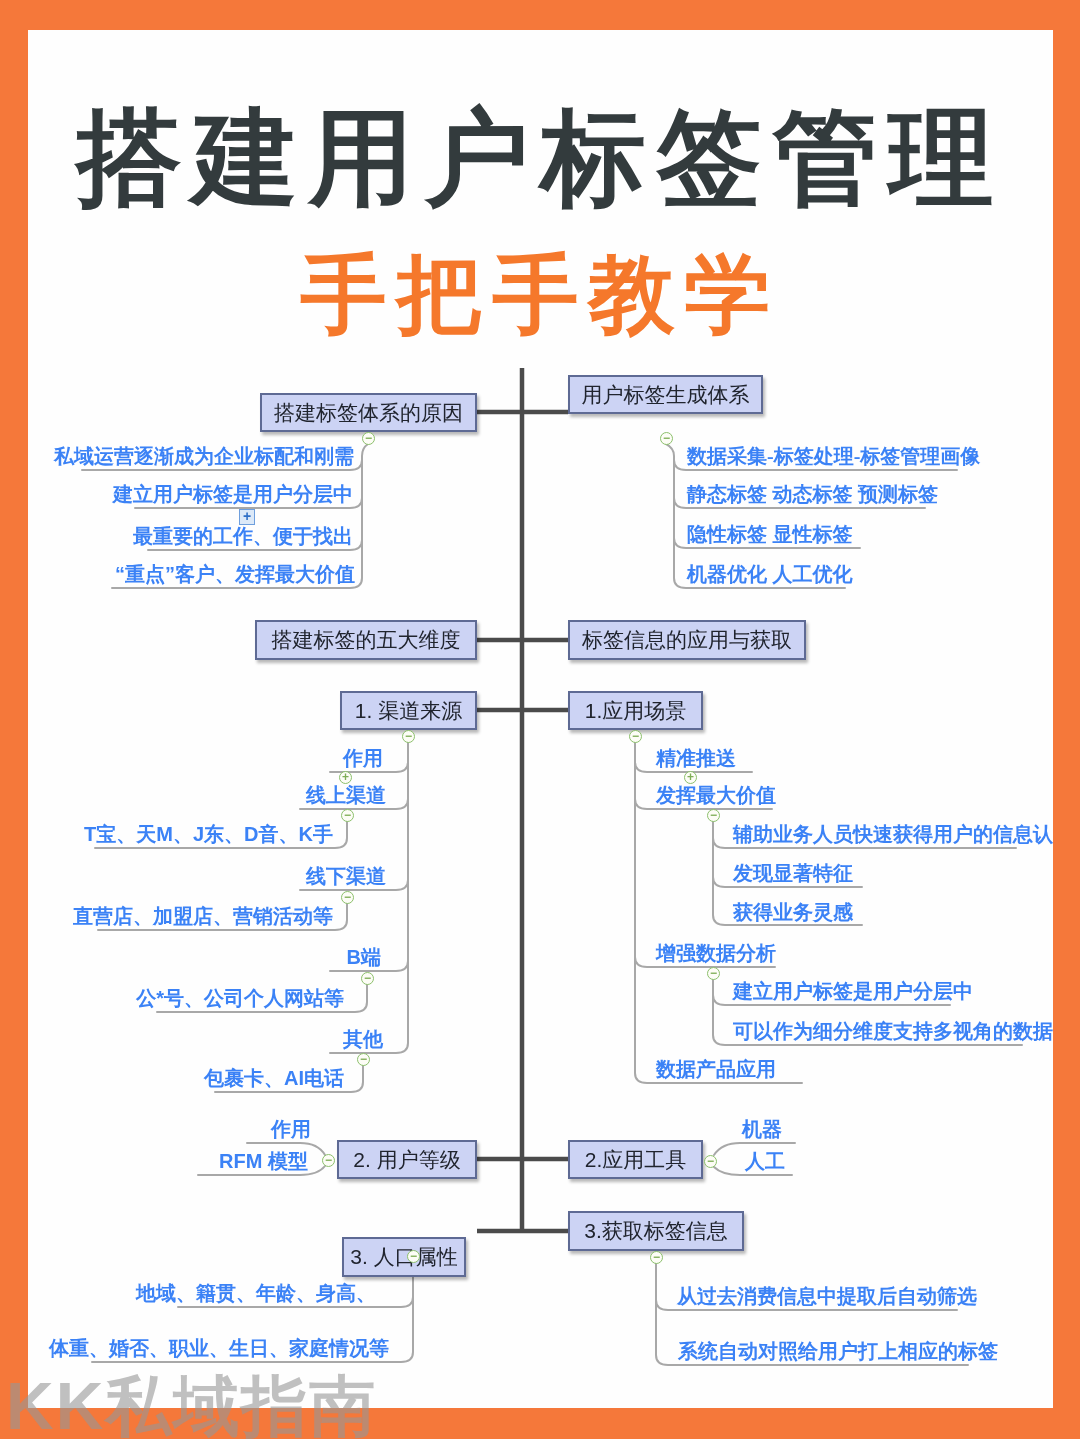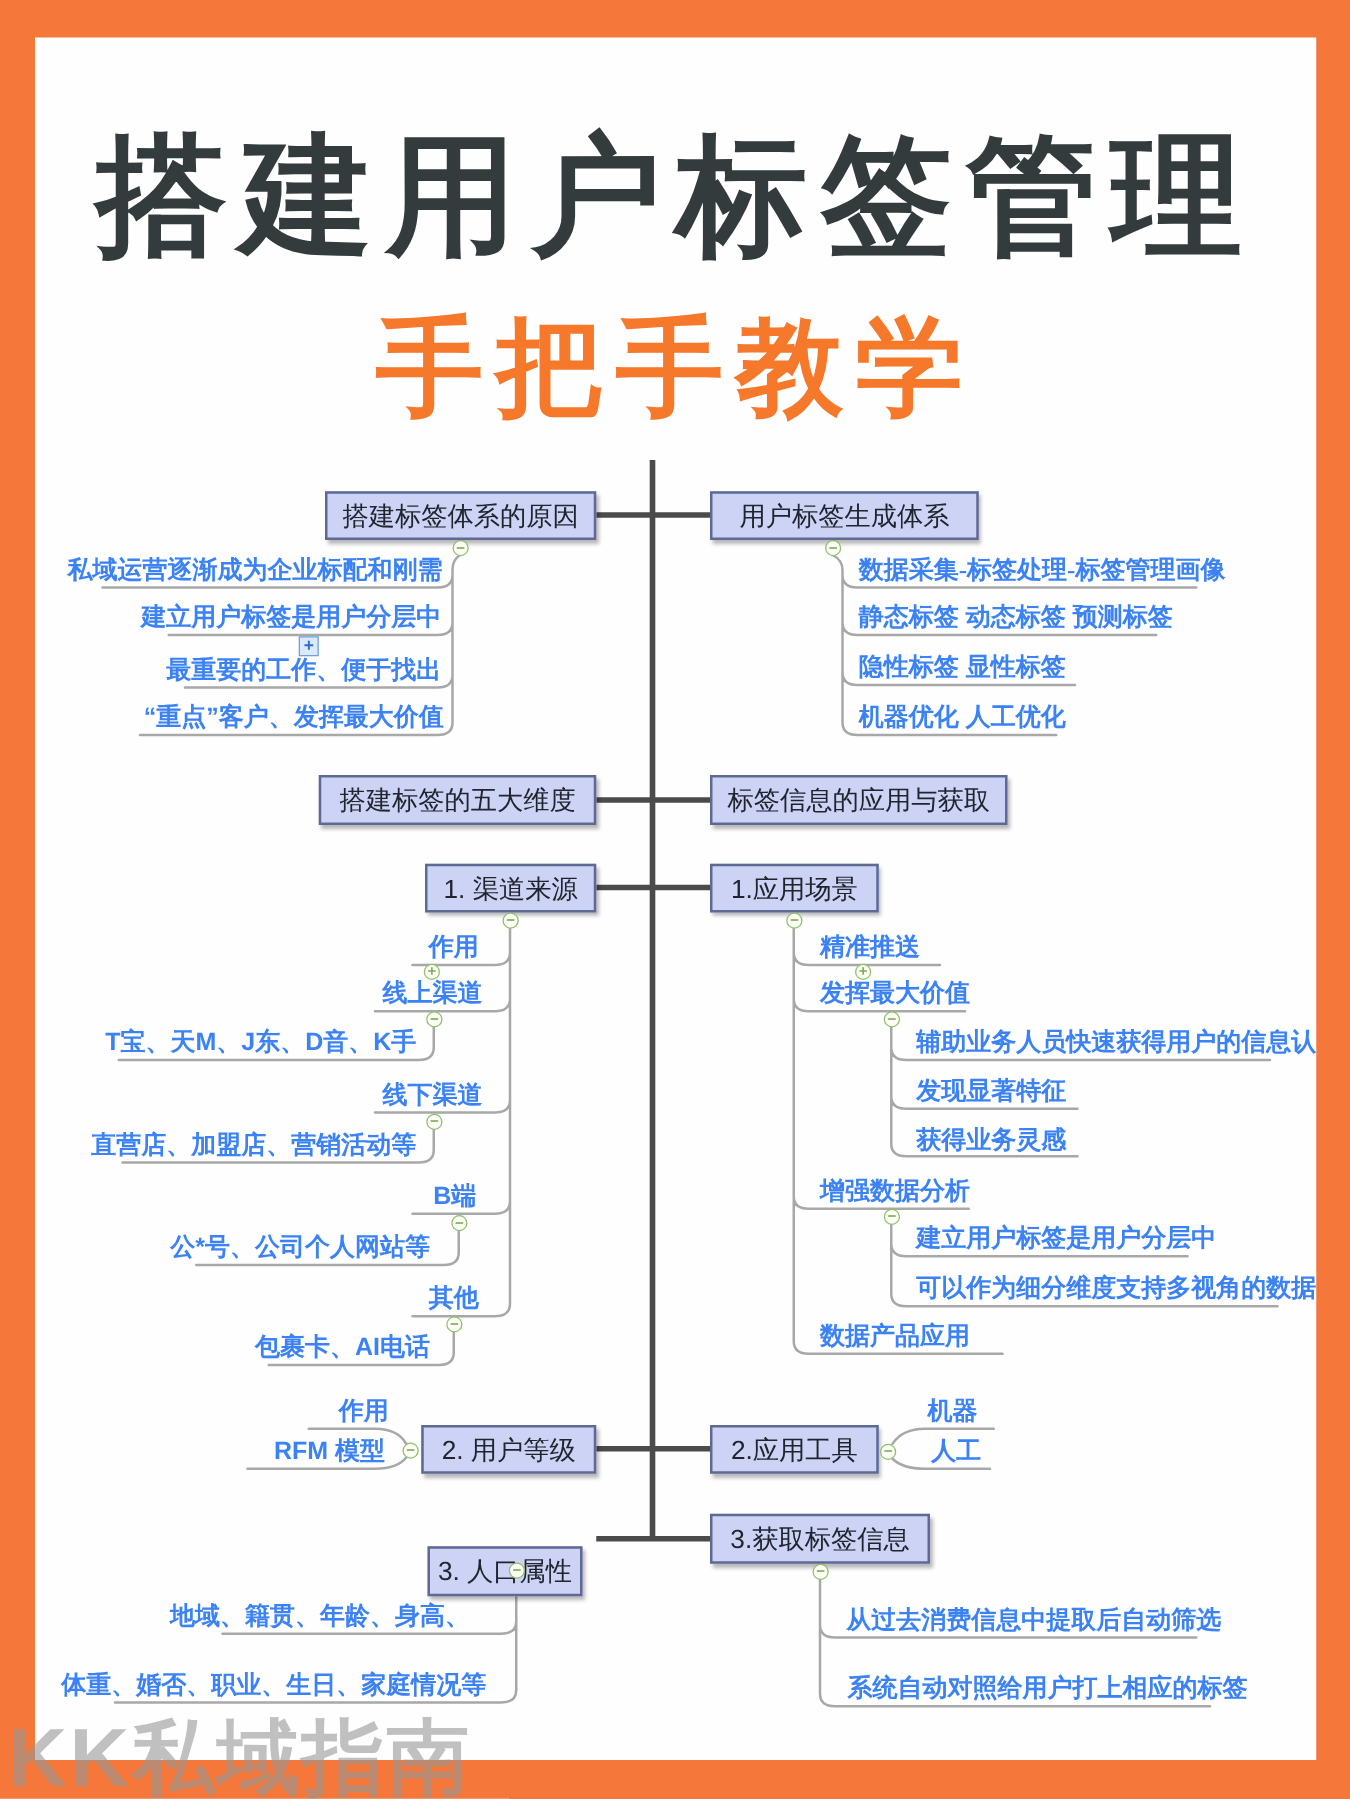--- a/index.html
+++ b/index.html
@@ -54,21 +54,21 @@
            M635 1073 Q635 1083 647 1083 H802
            M247 1143 H300 Q318 1143 325 1155 M198 1175 H300 Q318 1175 325 1166
            M714 1155 Q722 1143 740 1143 H795 M714 1167 Q722 1175 740 1175 H792
            M413 1262 V1352
            M178 1307 H401 Q413 1307 413 1297 M92 1362 H401 Q413 1362 413 1352
            M656 1263 V1355
            M656 1300 Q656 1310 668 1310 H957 M656 1355 Q656 1365 668 1365 H968"></path>
     </svg>
 
     <div class="box" style="left:232px;top:363px;width:217px;height:39px;">搭建标签体系的原因</div>
-    <div class="box" style="left:540px;top:363px;width:215px;height:39px;">用户标签生成体系</div>
+    <div class="box" style="left:540px;top:345px;width:195px;height:39px;">用户标签生成体系</div>
     <div class="box" style="left:227px;top:590px;width:222px;height:40px;">搭建标签的五大维度</div>
     <div class="box" style="left:540px;top:590px;width:238px;height:40px;">标签信息的应用与获取</div>
     <div class="box" style="left:312px;top:661px;width:137px;height:39px;">1. 渠道来源</div>
     <div class="box" style="left:540px;top:661px;width:135px;height:39px;">1.应用场景</div>
     <div class="box" style="left:309px;top:1110px;width:140px;height:39px;">2. 用户等级</div>
     <div class="box" style="left:540px;top:1110px;width:135px;height:39px;">2.应用工具</div>
     <div class="box" style="left:314px;top:1207px;width:124px;height:40px;">3. 人口属性</div>
     <div class="box" style="left:540px;top:1181px;width:176px;height:40px;">3.获取标签信息</div>
 
     <div class="lf" style="right:699px;top:414px;">私域运营逐渐成为企业标配和刚需</div>

